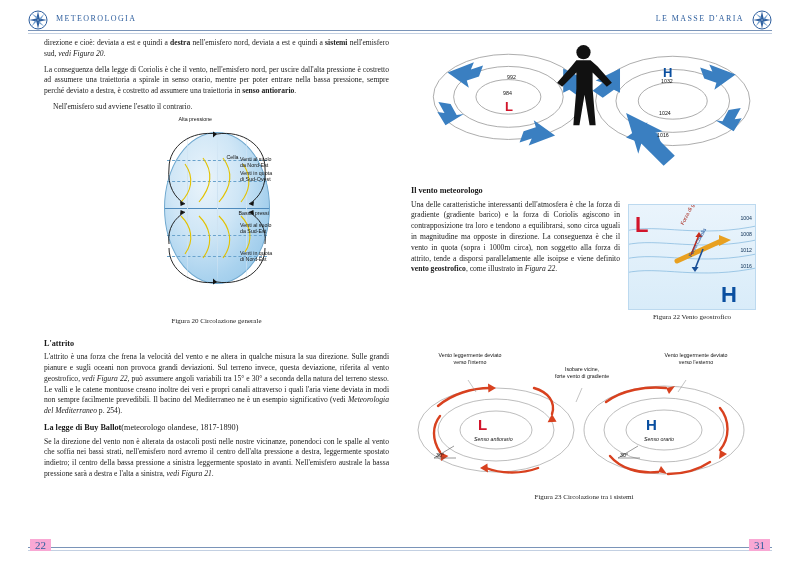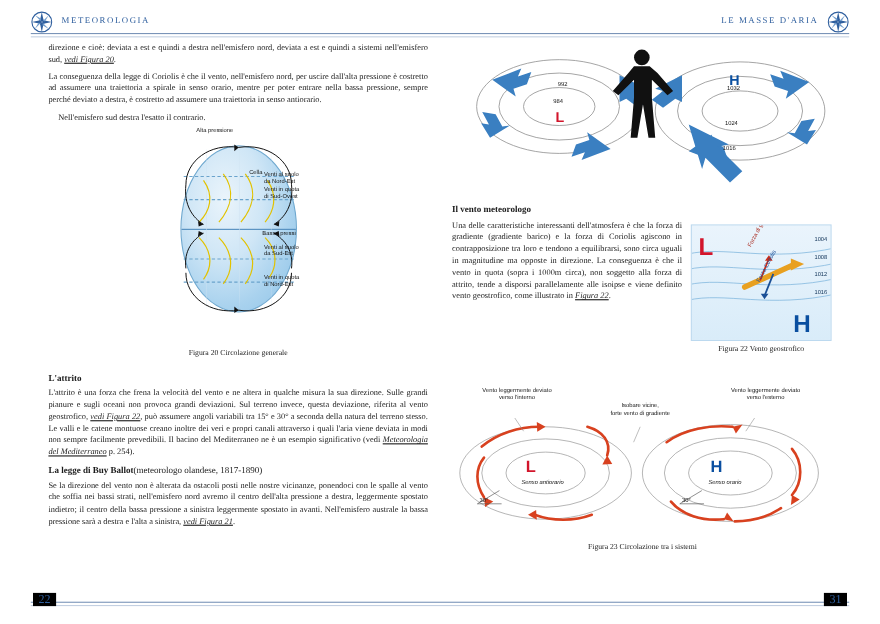--- a/index.html
+++ b/index.html
@@ -75,21 +75,21 @@
     position: absolute;
     left: 28px; right: 28px;
     top: 15px;
     border-top: 1px solid #c3d0e2;
   }
   .pagenum {
     position: absolute;
     top: 4px;
     font-size: 11px;
     color: #2f5f9e;
-    background: #000000;
+    background: #f9a8d4;
     padding: 0 5px;
   }
   .pagenum.left { left: 30px; }
   .pagenum.right { right: 30px; }
 
   
   .body {
     flex: 1 1 auto;
     display: flex;
     padding: 0 44px;
@@ -106,22 +106,22 @@
   .col p {
     margin: 0 0 5px 0;
     text-indent: 0;
   }
   .col p.ind { text-indent: 9px; }
   .sub {
     font-weight: bold;
     font-size: 8.2px;
     margin: 5px 0 3px 0;
   }
-  b, strong { font-weight: normal; }
-  i, em { font-style: italic; text-decoration: underline; }
+  b, strong { font-weight: bold; }
+  i, em { font-style: italic; }
   .caption {
     text-align: center;
     font-size: 7px;
     color: #222;
     margin: 3px 0 6px 0;
   }
 
   
   .fig { position: relative; }
 
@@ -269,21 +269,21 @@
   </div>
 
   <div class="body">
 
     <div class="col">
 
       <p>direzione e cioè: deviata a est e quindi a <b>destra</b> nell'emisfero nord, deviata a est e quindi a <b>sistemi</b> nell'emisfero sud, <i>vedi Figura 20</i>.</p>
 
       <p>La conseguenza della legge di Coriolis è che il vento, nell'emisfero nord, per uscire dall'alta pressione è costretto ad assumere una traiettoria a spirale in senso orario, mentre per poter entrare nella bassa pressione, sempre perché deviato a destra, è costretto ad assumere una traiettoria in <b>senso antiorario</b>.</p>
 
-      <p class="ind">Nell'emisfero sud destra l'esatto il contrario.</p>
+      <p class="ind">Nell'emisfero sud avviene l'esatto il contrario.</p>
 
       <div class="fig fig20">
         <div class="globe-wrap">
           <div class="globe">
             <div class="band" style="top:18%"></div>
             <div class="band" style="top:32%"></div>
             <div class="eq"></div>
             <div class="band" style="top:68%"></div>
             <div class="band" style="top:82%"></div>
             <div class="merid" style="left:22%; width:0"></div>

